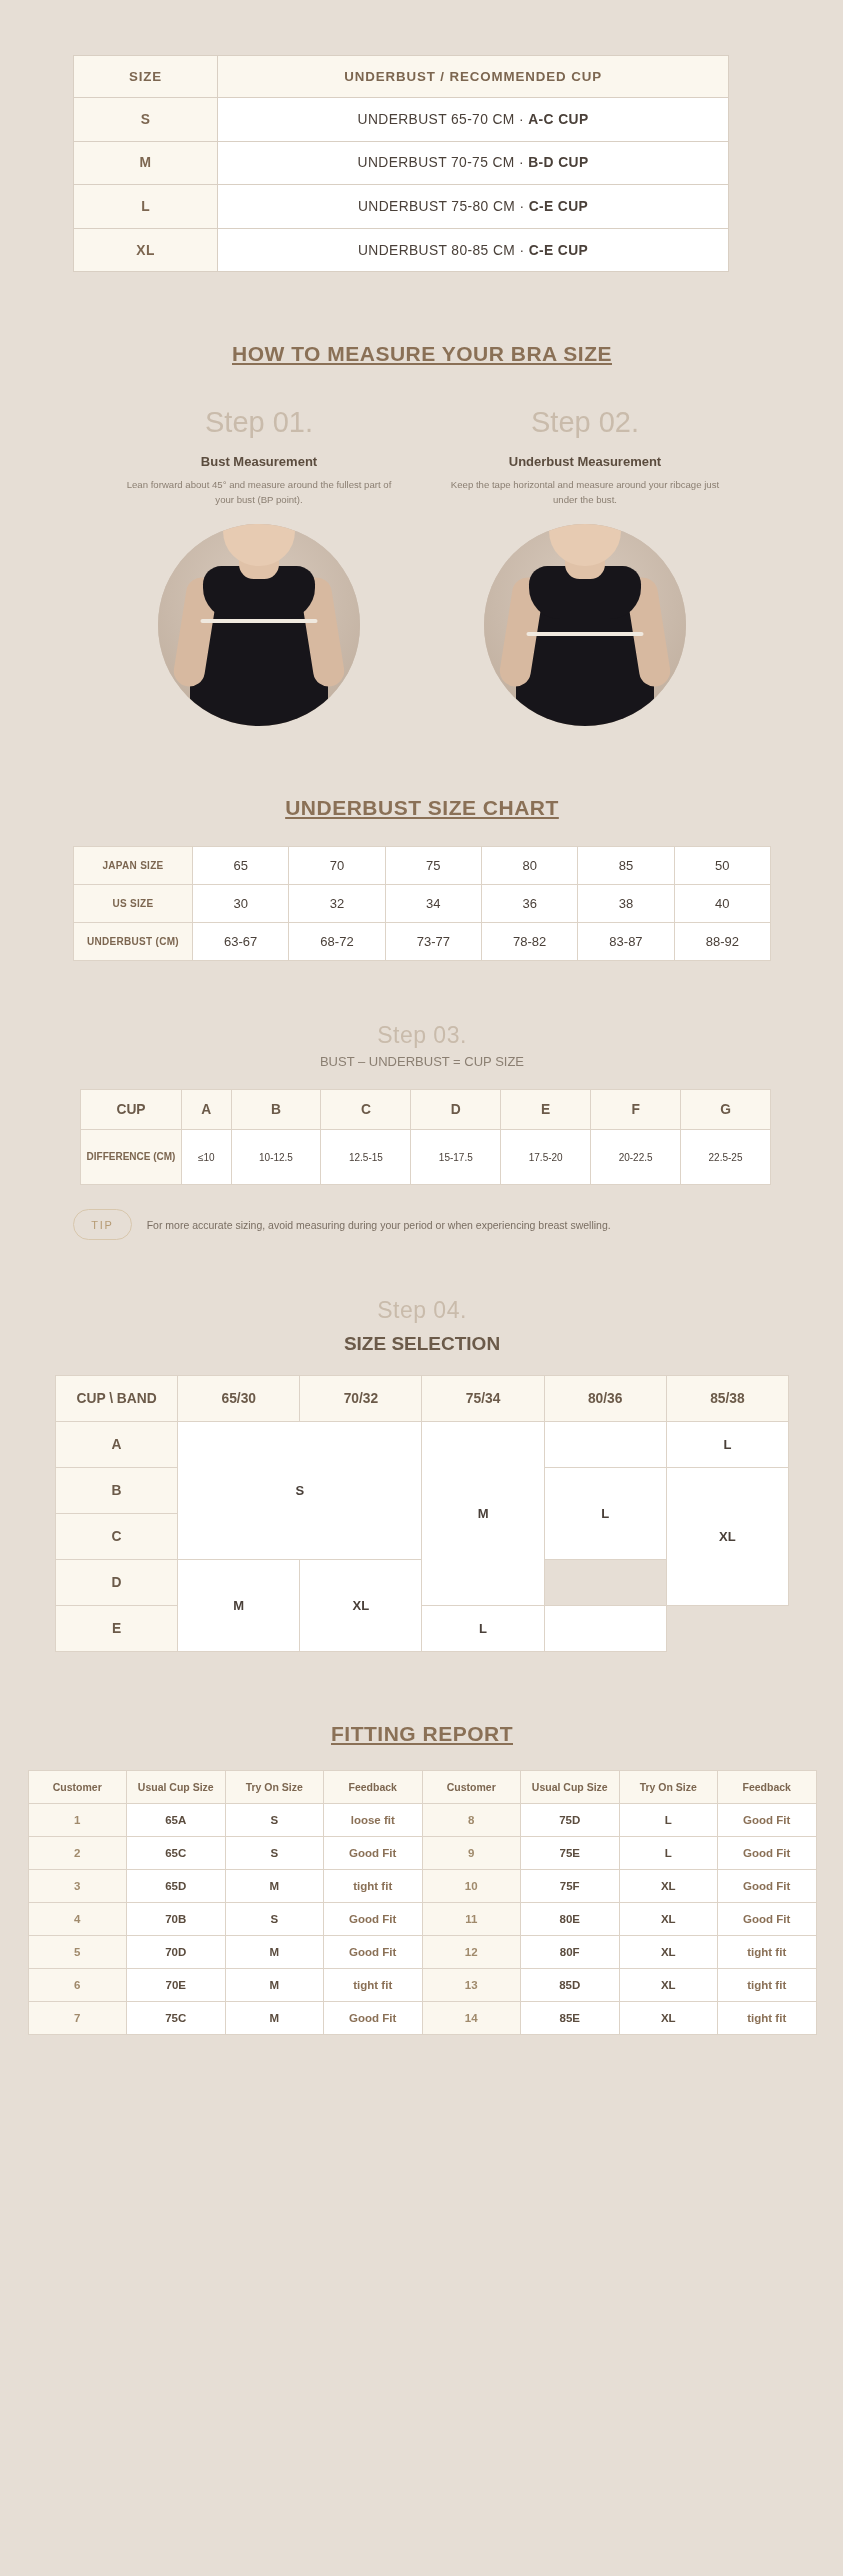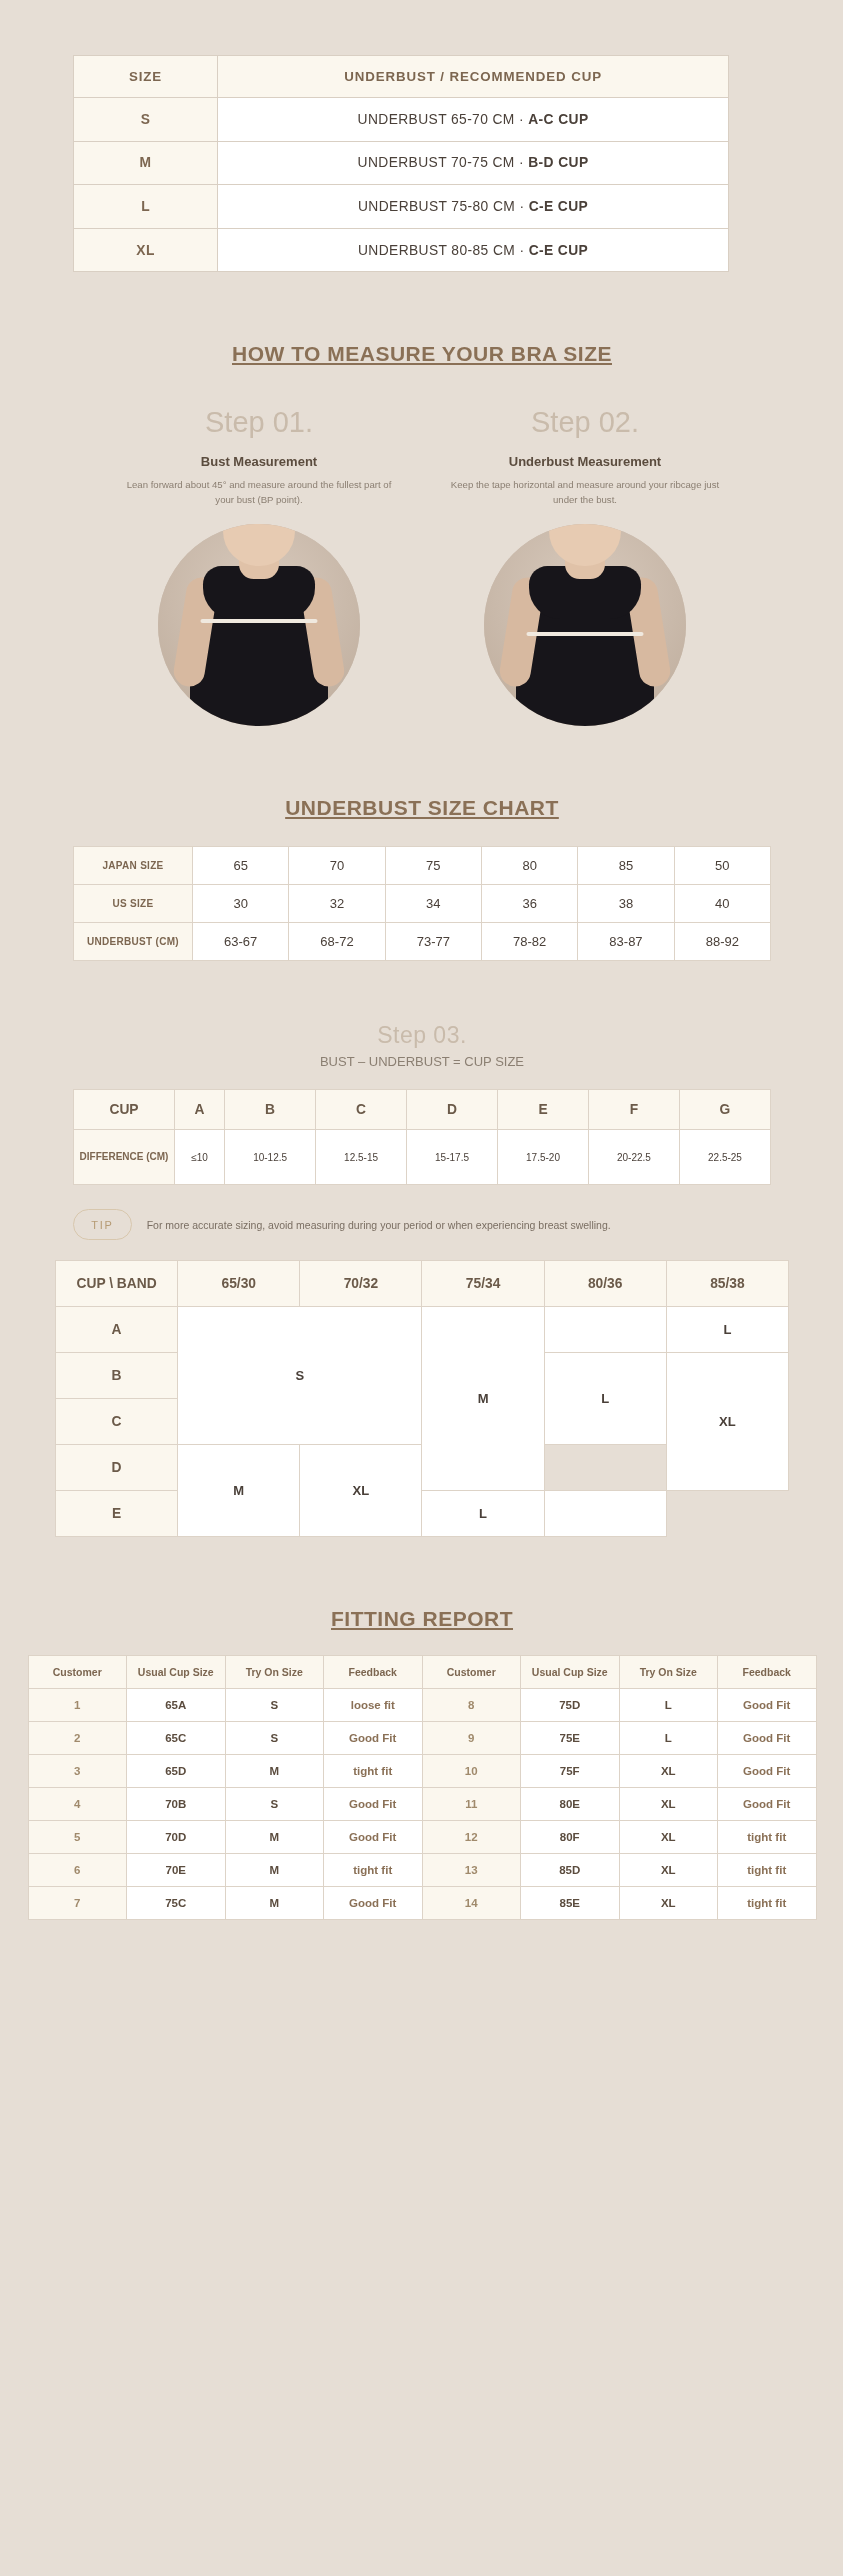--- a/index.html
+++ b/index.html
@@ -123,21 +123,21 @@
   table.gridTable td, table.gridTable th {
     border:0.9px solid #ddd3c7; text-align:center; font-size:13px; padding:11px 1.8px;
     background:#ffffff; color:#4a4039;
   }
   table.gridTable td.rowhead, table.gridTable th.rowhead {
     background:#fbf7ee; color:#7c6650; font-weight:bold; font-size:10px; letter-spacing:0.3px;
     width: 119px;
   }
 
   
-  .cup-wrap { padding: 0 73px; margin-top: 20px; }
+  .cup-wrap { padding: 0 73px; margin-top: 20px; margin-left: 7px; }
   .small-note { text-align:center; color:#8b7f72; font-size:13px; margin-top:5.5px; }
   table.cupTable { width:100%; border-collapse:collapse; }
   table.cupTable th, table.cupTable td {
     border:0.9px solid #ddd3c7; text-align:center; background:#fff; color:#4a4039;
     font-size:10px; padding:12px 1.8px;
   }
   table.cupTable thead th { background:#fbf7ee; color:#6b5a49; font-weight:bold; font-size:13.8px; }
   table.cupTable thead th.first { width:101px; }
   table.cupTable td.first {
     background:#fbf7ee; color:#7c6650; font-weight:bold; font-size:10px; line-height:1.4;
@@ -333,20 +333,24 @@
         </tr>
       </tbody>
     </table>
   </div>
 
   <div class="tip-row">
     <div class="tip-badge">TIP</div>
     <div class="tip-text">For more accurate sizing, avoid measuring during your period or when experiencing breast swelling.</div>
   </div>
 
+  <div style="margin-top:57px">
+    <div class="step-label">Step 04.</div>
+    <h3 class="sub-title">SIZE SELECTION</h3>
+  </div>
 
   <div class="matrix-wrap">
     <table class="matrix">
       <thead>
         <tr>
           <th>CUP \ BAND</th>
           <th>65/30</th>
           <th>70/32</th>
           <th>75/34</th>
           <th>80/36</th>

